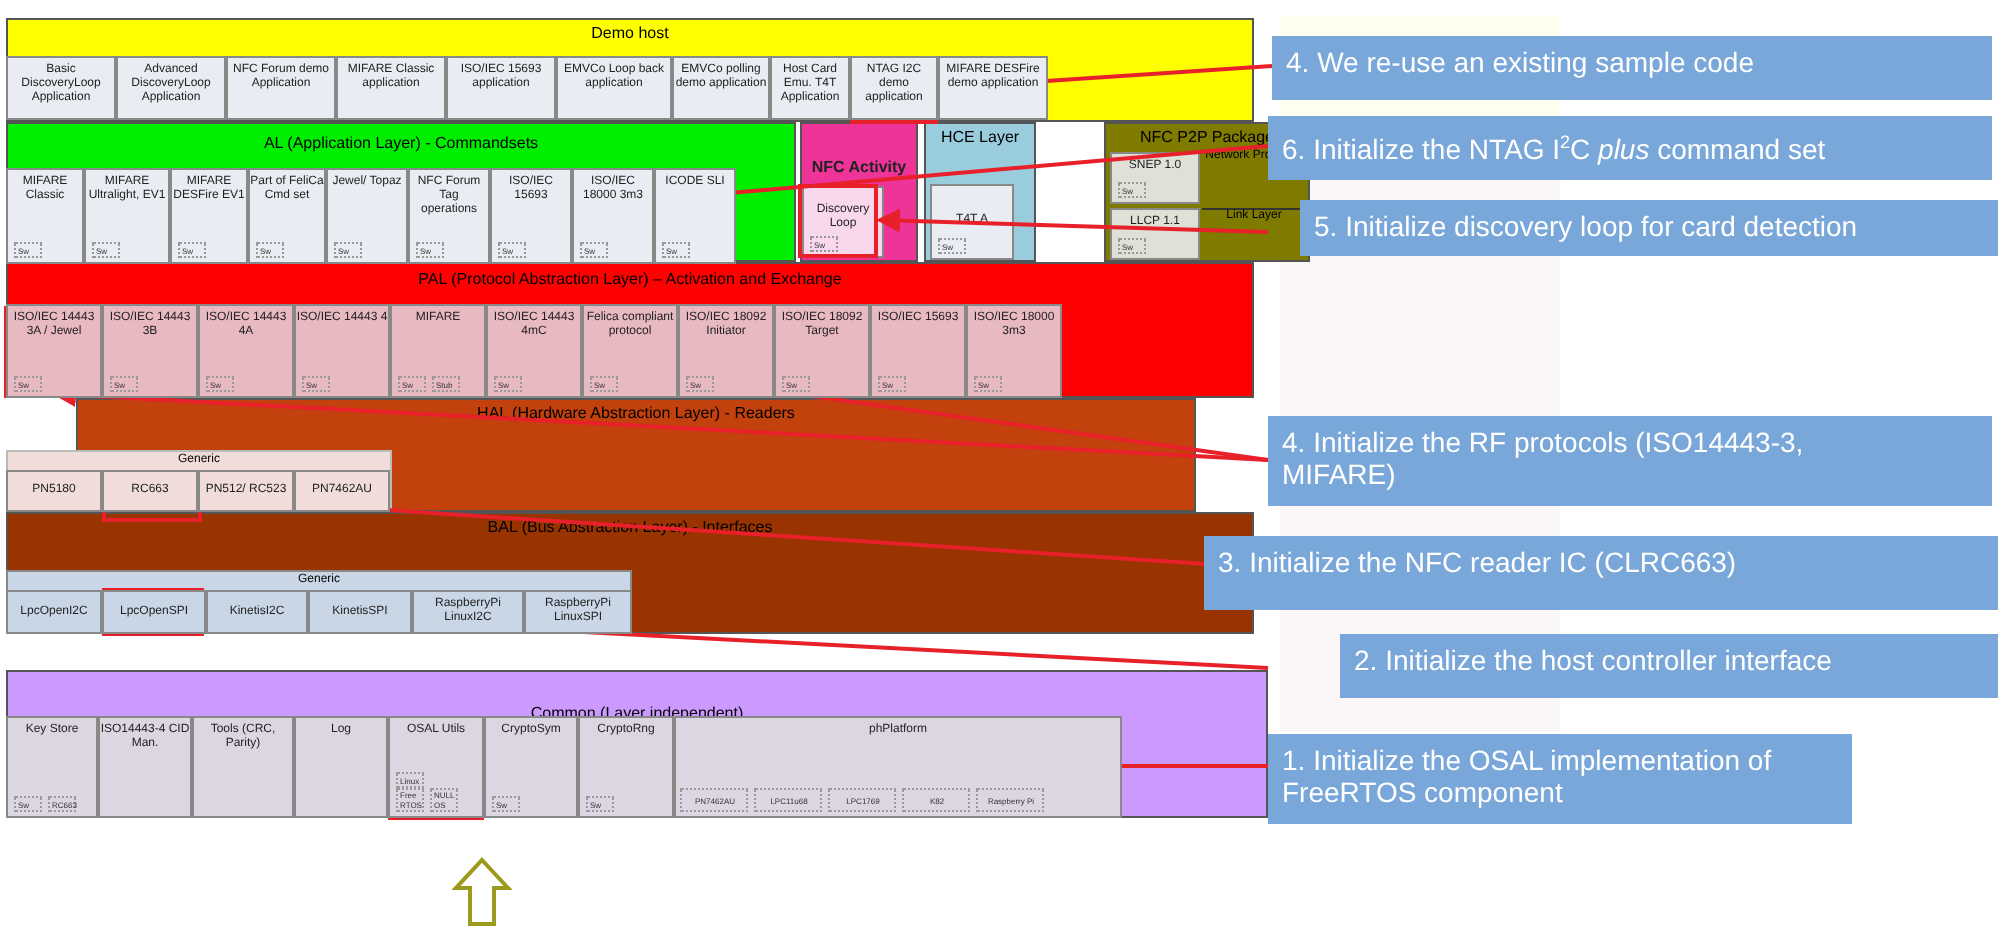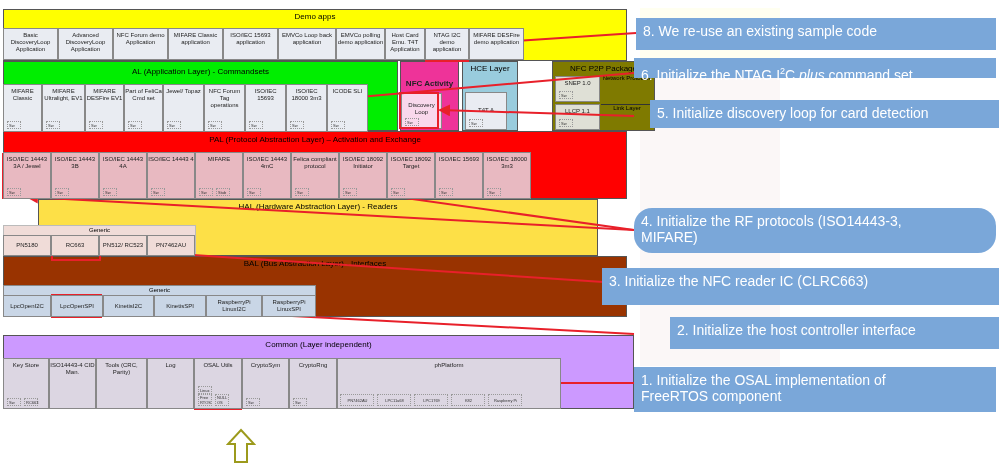--- a/index.html
+++ b/index.html
@@ -18,21 +18,21 @@
   .step{position:absolute;box-sizing:border-box;background:#7aa7d9;color:#fff;font-size:14px;line-height:16px;padding:5px 0 0 7px;}
   .ghost{position:absolute;box-sizing:border-box;background:#fbf7f7;}
 </style>
 </head>
 <body>
 
 <div class="ghost" style="left:640px;top:8px;width:140px;height:50px;background:#fffff0;"></div>
 <div class="ghost" style="left:640px;top:66px;width:140px;height:300px;"></div>
 
 <div class="abs layer" style="left:3px;top:9px;width:624px;height:52px;background:#ffff00;">
-  <div class="ltitle" style="top:2px;">Demo apps</div>
+  <div class="ltitle" style="top:2px;">Demo host</div>
 </div>
 <div id="demo-cells"></div>
 
 <div class="abs layer" style="left:3px;top:61px;width:395px;height:70px;background:#00ee00;">
   <div class="ltitle" style="top:5px;">AL (Application Layer) - Commandsets</div>
 </div>
 <div id="al-cells"></div>
 
 <div class="abs layer" style="left:400px;top:61px;width:59px;height:70px;background:#ee3399;">
   <div class="ltitle" style="top:17px;font-size:8px;color:#222;font-weight:bold;">NFC Activity</div>
@@ -62,38 +62,38 @@
   </div>
   <div class="abs" style="left:48px;top:13px;width:52px;font-size:6px;text-align:center;line-height:7px;">Network Protocols</div>
   <div class="abs" style="left:48px;top:42px;width:52px;font-size:6px;text-align:center;border-top:1px solid #333;">Link Layer</div>
 </div>
 
 <div class="abs layer" style="left:3px;top:131px;width:624px;height:68px;background:#ff0000;">
   <div class="ltitle" style="top:3px;">PAL (Protocol Abstraction Layer) – Activation  and Exchange</div>
 </div>
 <div id="pal-cells"></div>
 
-<div class="abs layer" style="left:3px;top:199px;width:560px;height:57px;background:#fde047;margin-left:35px;">
+<div class="abs layer" style="left:3px;top:199px;width:560px;height:57px;background:#c2410c;margin-left:35px;">
   <div class="ltitle" style="top:2px;">HAL (Hardware Abstraction Layer) - Readers</div>
 </div>
 <div class="abs" style="left:3px;top:225px;width:193px;height:30px;background:#f0dcd8;border:1px solid #bbb;">
   <div class="ltitle" style="top:1px;font-size:6px;">Generic</div>
 </div>
 <div id="hal-cells"></div>
 
 <div class="abs layer" style="left:3px;top:256px;width:624px;height:61px;background:#993300;">
   <div class="ltitle" style="top:2px;color:#000;">BAL (Bus Abstraction Layer) - Interfaces</div>
 </div>
 <div class="abs" style="left:3px;top:285px;width:313px;height:32px;background:#c9d6e6;border:1px solid #888;">
   <div class="ltitle" style="top:1px;font-size:6px;">Generic</div>
 </div>
 <div id="bal-cells"></div>
 
 <div class="abs layer" style="left:3px;top:335px;width:631px;height:74px;background:#cc99ff;">
-  <div class="ltitle" style="top:4px;text-align:center;">Common (Layer independent)</div>
+  <div class="ltitle" style="top:16px;text-align:center;">Common (Layer independent)</div>
 </div>
 <div id="common-cells"></div>
 
 <div class="hl" style="left:425px;top:28px;width:44px;height:34px;"></div>
 <div class="hl" style="left:42px;top:84px;width:43px;height:48px;"></div>
 <div class="hl" style="left:399px;top:92px;width:40px;height:37px;"></div>
 <div class="hl" style="left:2px;top:153px;width:47px;height:46px;"></div>
 <div class="hl" style="left:194px;top:153px;width:47px;height:46px;"></div>
 <div class="hl" style="left:51px;top:236px;width:50px;height:25px;"></div>
 <div class="hl" style="left:51px;top:294px;width:51px;height:24px;"></div>
@@ -110,31 +110,31 @@
       <line x1="634" y1="73" x2="85" y2="121"></line>
       <line x1="634" y1="116" x2="440" y2="110"></line>
       <line x1="634" y1="230" x2="241" y2="175"></line>
       <line x1="634" y1="230" x2="28" y2="197"></line>
       <line x1="634" y1="284" x2="102" y2="249"></line>
       <line x1="634" y1="334" x2="103" y2="306"></line>
       <line x1="634" y1="383" x2="243" y2="383"></line>
     </g>
 </svg>
 
-<div class="step" style="left:636px;top:18px;width:360px;height:32px;"><span>8. We re-use an existing sample code</span></div>
-<div class="step" style="left:634px;top:58px;width:362px;height:20px;">
+<div class="step" style="left:636px;top:18px;width:360px;height:32px;"><span>4. We re-use an existing sample code</span></div>
+<div class="step" style="left:634px;top:58px;width:362px;height:32px;">
   <span>6. Initialize the NTAG I</span><sup style="font-size:9px;">2</sup><span>C </span><em>plus</em><span> command set</span>
 </div>
 <div class="step" style="left:634px;top:100px;width:362px;height:28px;margin-left:16px;"><span>5. Initialize discovery loop for card detection</span></div>
-<div class="step" style="left:634px;top:208px;width:362px;height:45px;border-radius:18px;">
+<div class="step" style="left:634px;top:208px;width:362px;height:45px;">
     <span style="display:block;width:310px;">4. Initialize the RF protocols (ISO14443-3, MIFARE)</span>
   </div>
 <div class="step" style="left:602px;top:268px;width:416px;height:37px;"><span>3. Initialize the NFC reader IC (CLRC663)</span></div>
 <div class="step" style="left:634px;top:317px;width:362px;height:32px;margin-left:36px;"><span>2. Initialize the host controller interface</span></div>
-<div class="step" style="left:634px;top:367px;width:362px;height:45px;">
+<div class="step" style="left:634px;top:367px;width:292px;height:45px;">
     <span style="display:block;width:300px;">1. Initialize the OSAL implementation of FreeRTOS component</span>
   </div>
 
 <svg class="abs" width="30" height="36" style="left:226px;top:428px;">
   <path d="M15,2 L28,16 L21,16 L21,34 L9,34 L9,16 L2,16 Z" fill="#fff" stroke="#9c9a1c" stroke-width="2"></path>
 </svg>
 <div class="abs" style="left:258px;top:427px;width:360px;text-align:center;font-size:14px;line-height:17px;color:#555;">
 </div>
 
 <div class="cell" style="left:3px;top:28px;width:55px;height:32px;"><span>Basic DiscoveryLoop Application</span></div>

